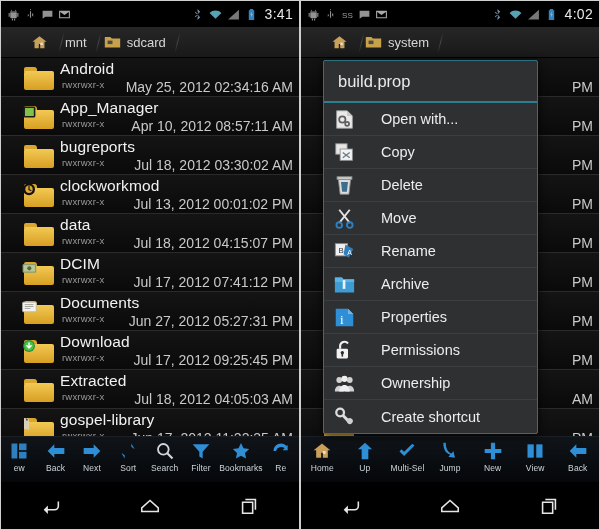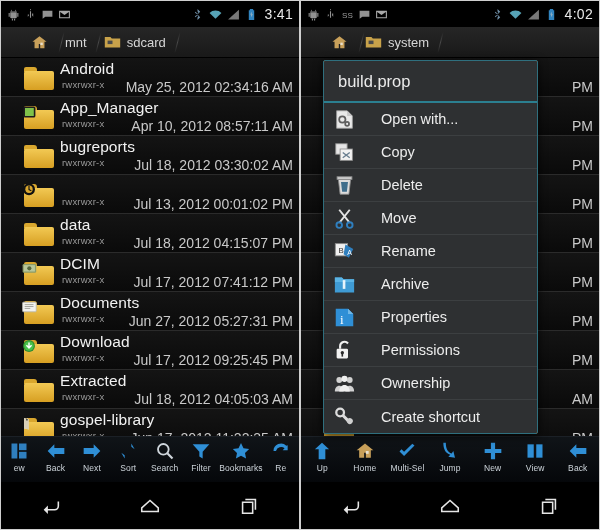--- a/index.html
+++ b/index.html
@@ -260,20 +260,21 @@
               <span class="tab"></span>
               <span class="body"></span>
             </div>
             <svg class="badge" viewBox="0 0 18 20">
               <circle cx="9" cy="9" r="7.5" fill="#111"></circle>
               <circle cx="9" cy="9" r="4.6" fill="#d9a72e"></circle>
               <path d="M9 5v4.5l3 1.6" stroke="#111" stroke-width="1.4" fill="none"></path>
             </svg>
           </div>
           <div class="ftext">
+            <span class="fname">clockworkmod</span>
             <span class="fperm">rwxrwxr-x</span>
             <span class="fdate">Jul 13, 2012 00:01:02 PM</span>
           </div>
         </div>
         <div class="frow">
           <div class="ficonwrap">
             <div class="folder">
               <span class="tab"></span>
               <span class="body"></span>
             </div>
@@ -735,33 +736,33 @@
             </svg>
             <span class="ctx-lb">Create shortcut</span>
           </div>
         </div>
     </div>
 
     <div class="apptoolbar" id="right-toolbar">
         <div class="tbtn">
           <span class="ti">
             <svg style="width:20px;height:20px;display:block" viewBox="0 0 24 24">
-              <path d="M8 22V10H3.5L12 2l8.5 8H16v12z" fill="#2f8fd6"></path>
-            </svg>
-          </span>
-          <span class="tl">Up</span>
-        </div>
-        <div class="tbtn">
-          <span class="ti">
-            <svg style="width:20px;height:20px;display:block" viewBox="0 0 24 24">
               <path d="M12 3L2 11h3v9h6v-6h2v6h6v-9h3z" fill="#c8a05a"></path>
               <rect x="13" y="12" width="3.4" height="3.4" fill="#e8e0d0"></rect>
             </svg>
           </span>
           <span class="tl">Home</span>
+        </div>
+        <div class="tbtn">
+          <span class="ti">
+            <svg style="width:20px;height:20px;display:block" viewBox="0 0 24 24">
+              <path d="M8 22V10H3.5L12 2l8.5 8H16v12z" fill="#2f8fd6"></path>
+            </svg>
+          </span>
+          <span class="tl">Up</span>
         </div>
         <div class="tbtn">
           <span class="ti">
             <svg style="width:20px;height:20px;display:block" viewBox="0 0 24 24">
               <path d="M3 12.5l5.5 5.5L21 5.5l-2.6-2.3L8.5 13 5.4 9.9z" fill="#2f8fd6"></path>
             </svg>
           </span>
           <span class="tl">Multi-Sel</span>
         </div>
         <div class="tbtn">

